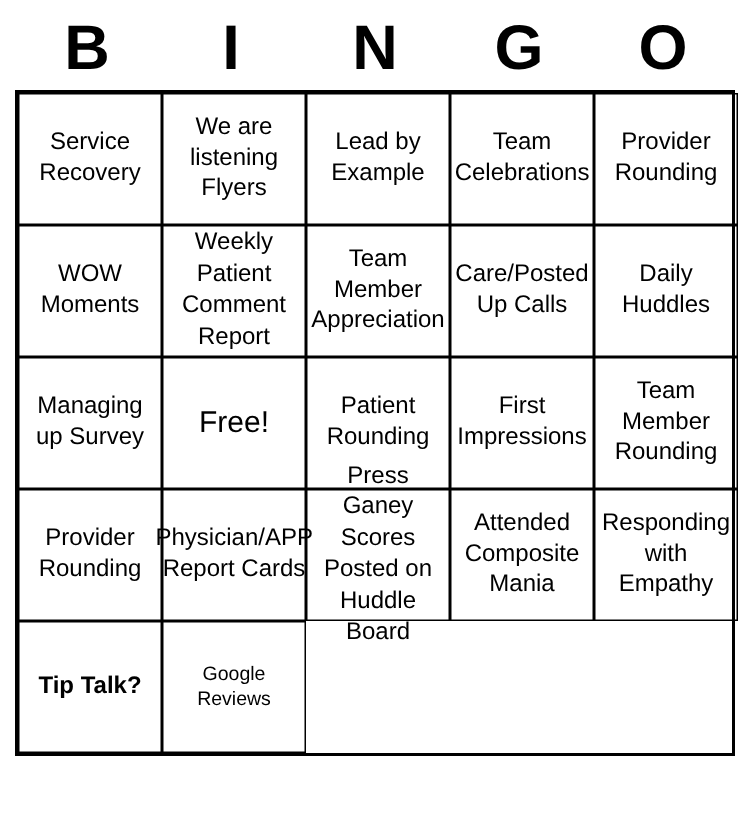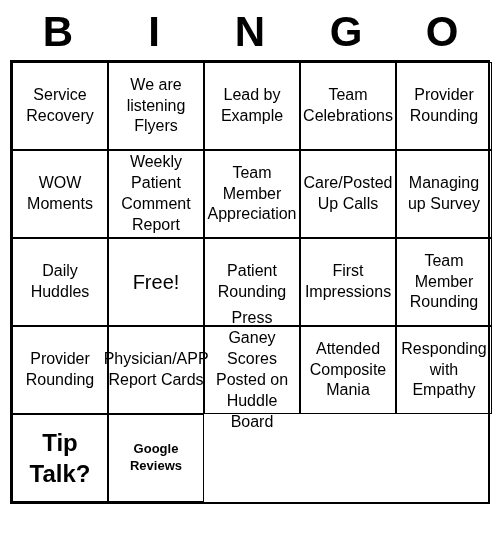--- a/index.html
+++ b/index.html
@@ -46,26 +46,26 @@
       font-weight: normal;
       padding: 4px;
       color: #000;
       line-height: 1.3;
     }
     .bingo-cell.free {
       font-size: 20px;
       font-weight: normal;
     }
     .bingo-cell.tip-talk {
-      font-size: 24px;
+      font-size: 16px;
       font-weight: bold;
     }
     .bingo-cell.google {
       font-size: 13px;
-      font-weight: bold;
+      font-weight: normal;
     }
   </style>
 </head>
 <body>
 
 <div class="bingo-header">
 
 <div class="bingo-letter">B</div>
     <div class="bingo-letter">I</div>
     <div class="bingo-letter">N</div>
@@ -76,22 +76,22 @@
 
 <div class="bingo-cell">Service Recovery</div>
     <div class="bingo-cell">We are listening Flyers</div>
     <div class="bingo-cell">Lead by Example</div>
     <div class="bingo-cell">Team Celebrations</div>
     <div class="bingo-cell">Provider Rounding</div>
     <div class="bingo-cell">WOW Moments</div>
     <div class="bingo-cell">Weekly Patient Comment Report</div>
     <div class="bingo-cell">Team Member Appreciation</div>
     <div class="bingo-cell">Care/Posted Up Calls</div>
+    <div class="bingo-cell">Daily Huddles</div>
     <div class="bingo-cell">Managing up Survey</div>
-    <div class="bingo-cell">Daily Huddles</div>
     <div class="bingo-cell free">Free!</div>
     <div class="bingo-cell">Patient Rounding</div>
     <div class="bingo-cell">First Impressions</div>
     <div class="bingo-cell">Team Member Rounding</div>
     <div class="bingo-cell">Provider Rounding</div>
     <div class="bingo-cell">Physician/APP Report Cards</div>
     <div class="bingo-cell">Press Ganey Scores Posted on Huddle Board</div>
     <div class="bingo-cell">Attended Composite Mania</div>
     <div class="bingo-cell">Responding with Empathy</div>
     <div class="bingo-cell tip-talk">Tip Talk?</div>

